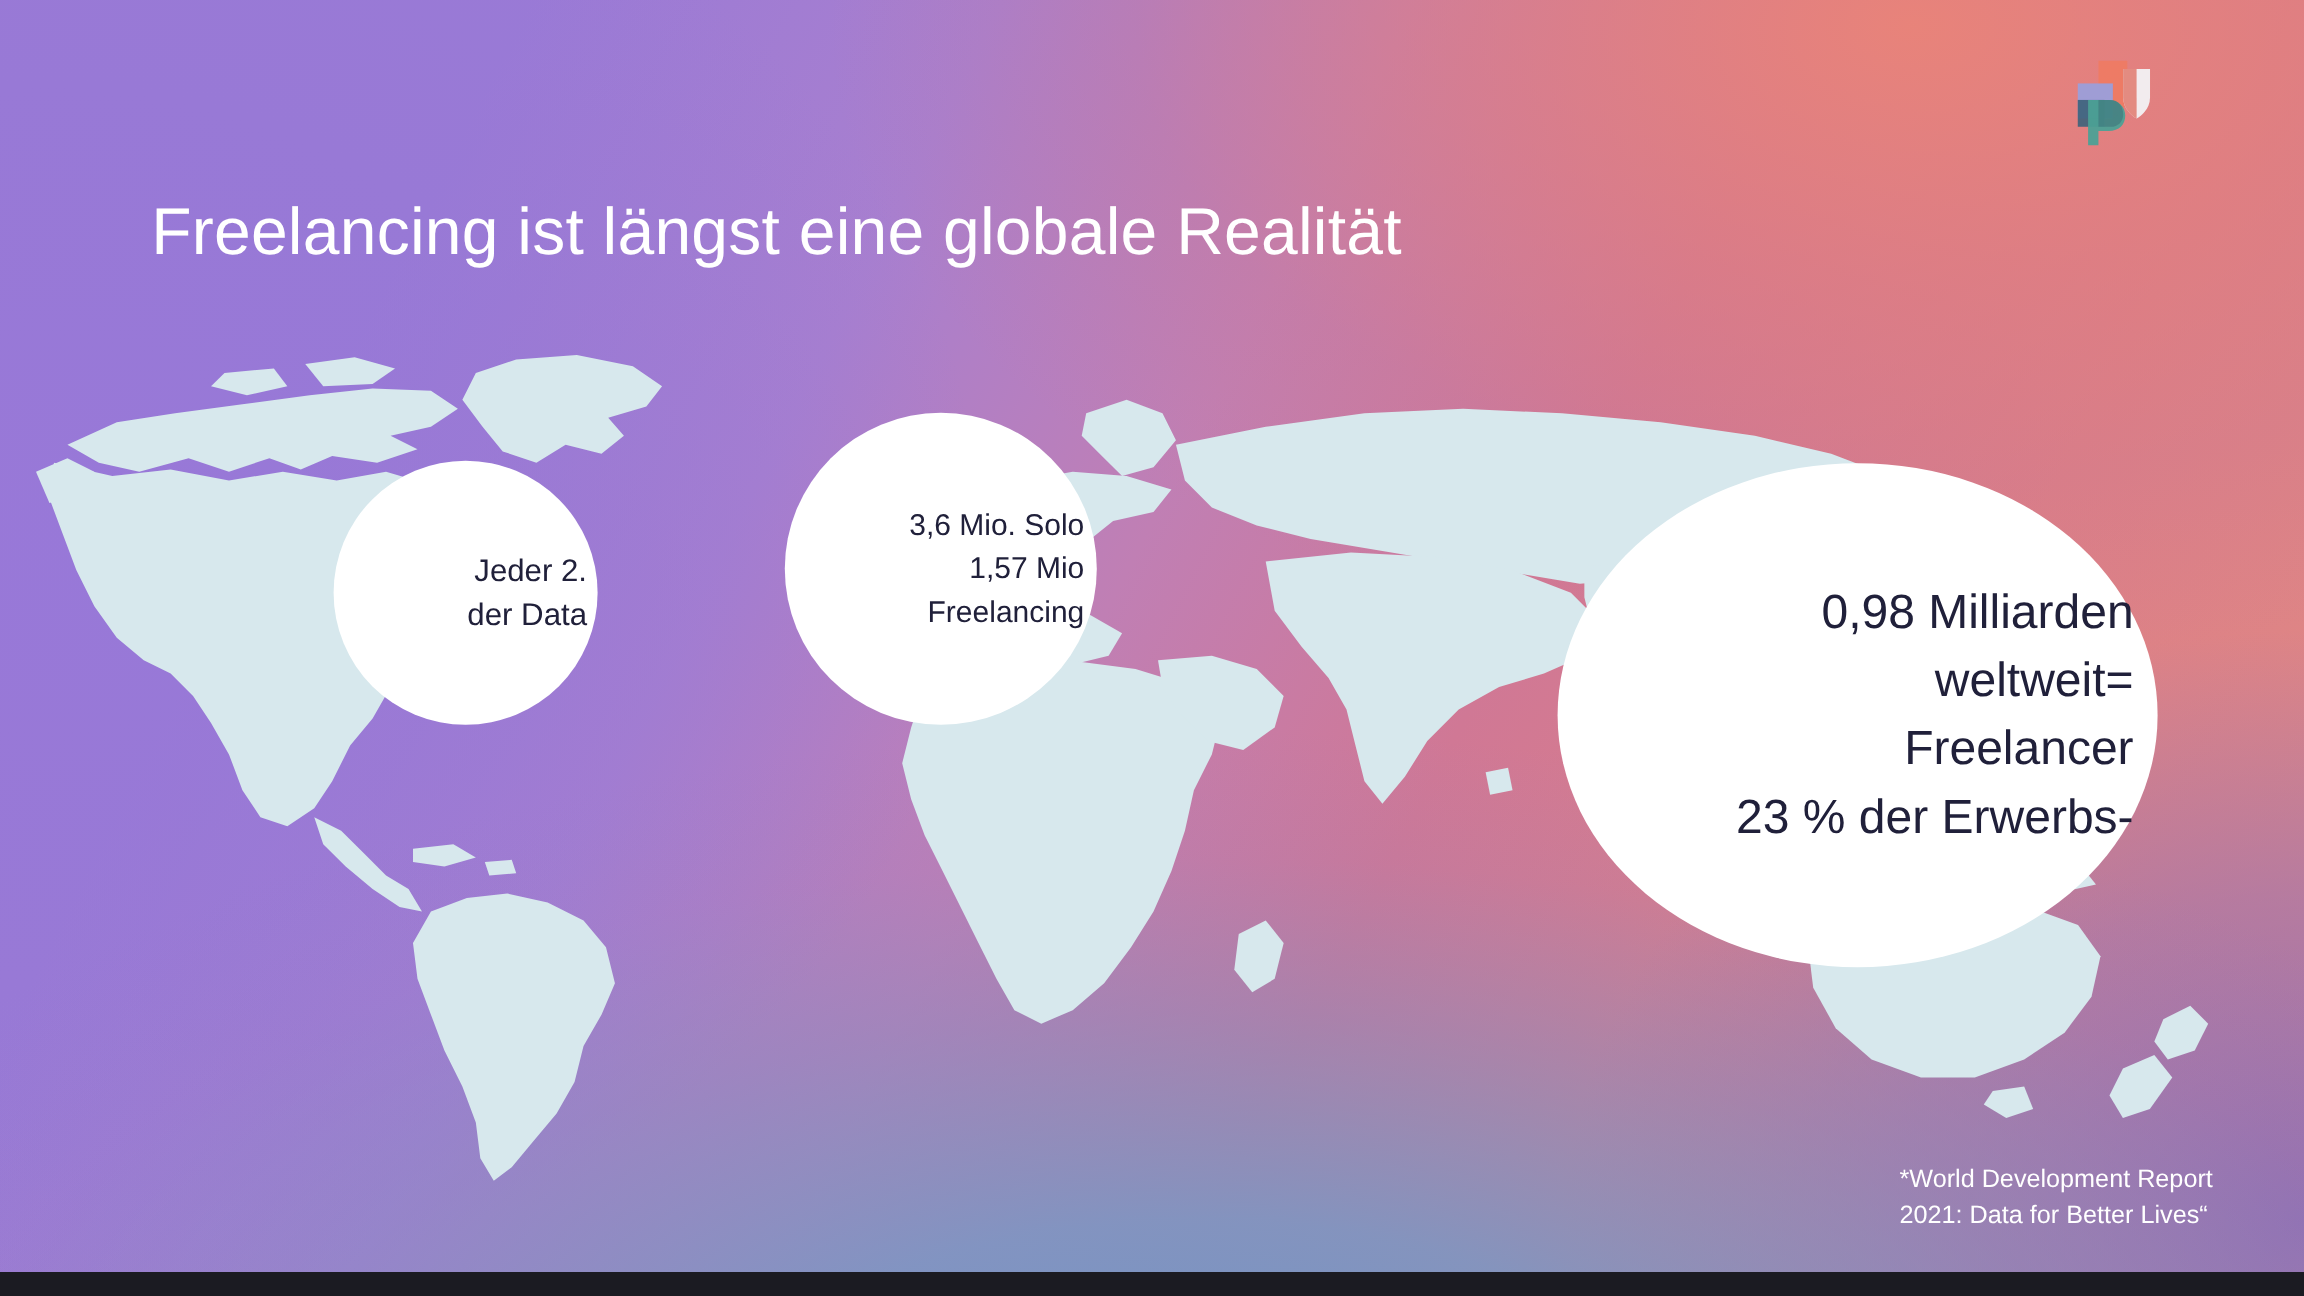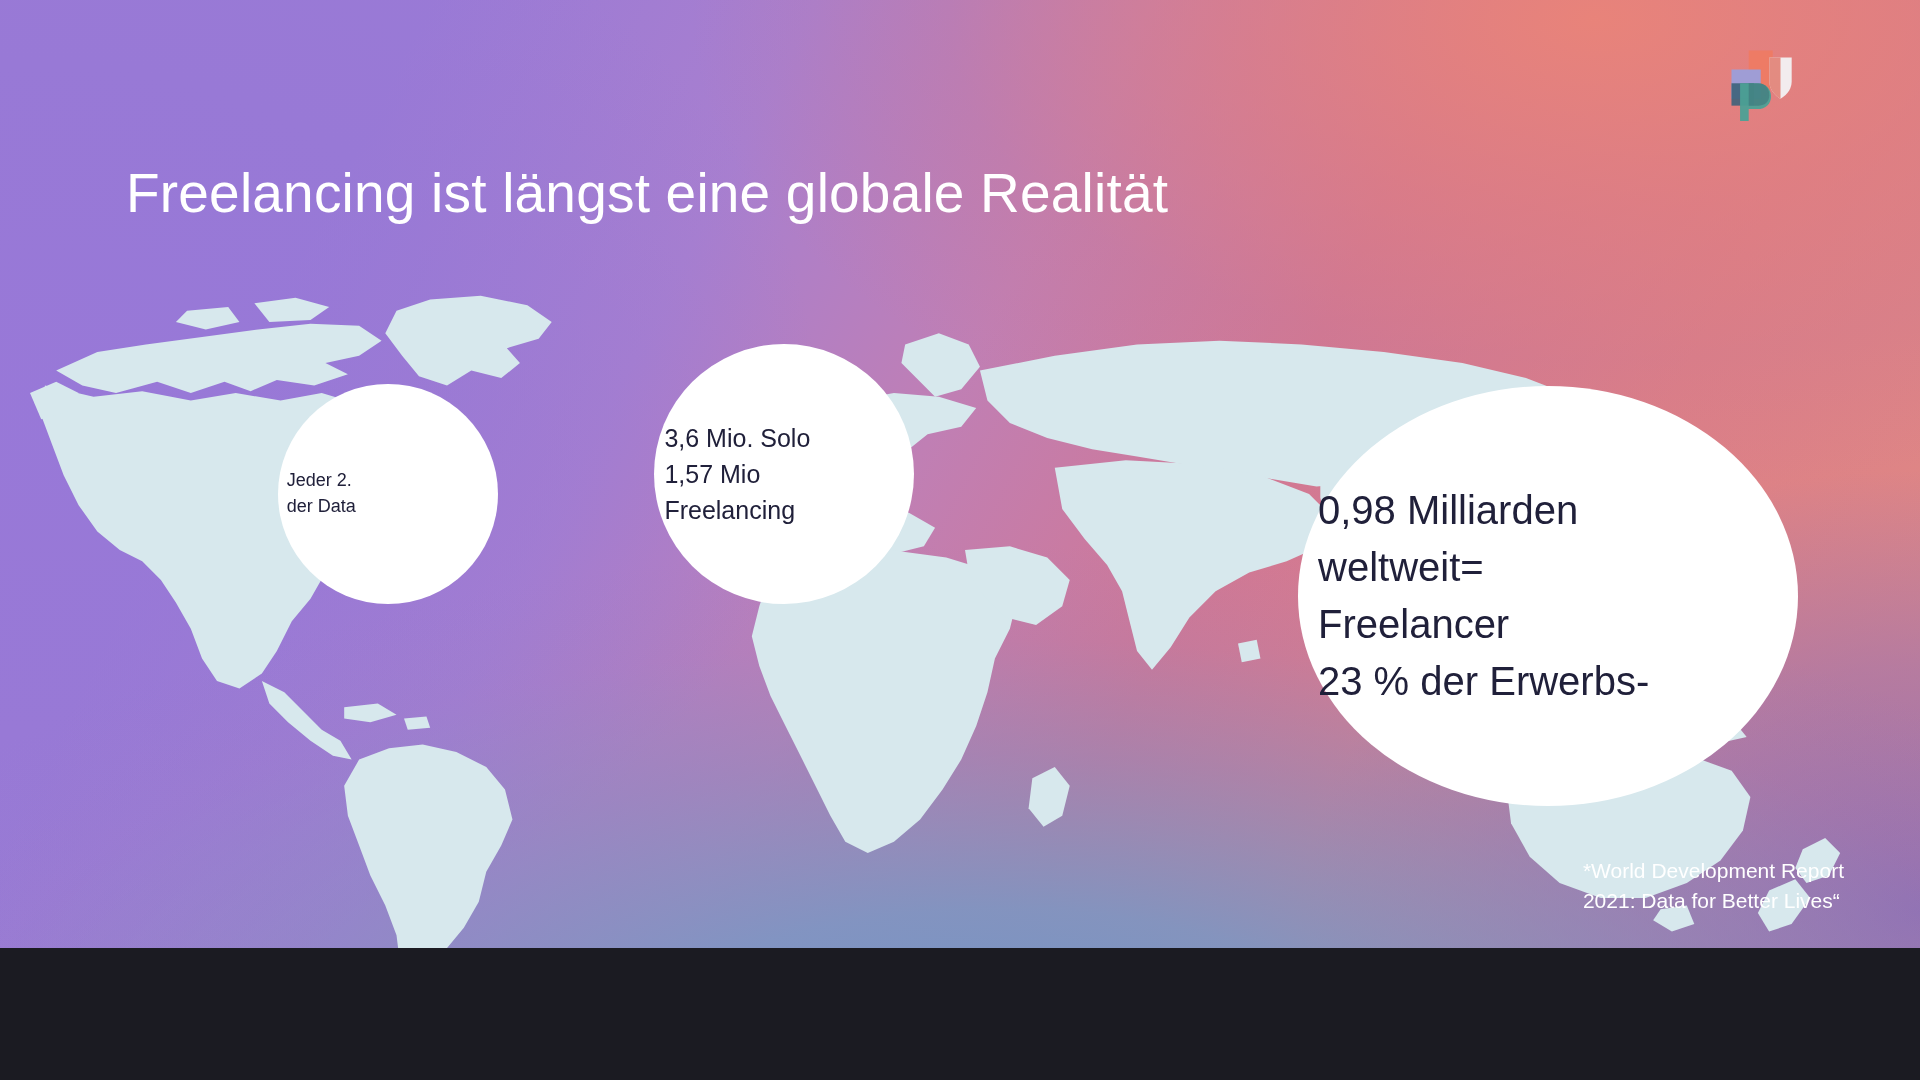--- a/index.html
+++ b/index.html
@@ -4,21 +4,21 @@
 <title>Freelancing ist längst eine globale Realität</title>
 <style>
   html, body {
     margin: 0;
     padding: 0;
     background: #1b1b22;
   }
   #slide {
     position: relative;
     width: 1920px;
-    height: 948px;
+    height: 1060px;
     overflow: hidden;
     font-family: "Liberation Sans", "DejaVu Sans", sans-serif;
     background-color: #9a7ad6;
   }
   
   .bg-layer {
     position: absolute;
     inset: 0;
     pointer-events: none;
   }
@@ -90,31 +90,31 @@
   }
 
   
   .bubble {
     position: absolute;
     background: #ffffff;
     border-radius: 50%;
     display: flex;
     align-items: center;
     justify-content: center;
-    text-align: left;
+    text-align: right;
     color: #20203a;
   }
   .bubble-text { width: 92%; }
 
   #bubble-genz {
     left: 278px;
     top: 384px;
     width: 220px;
     height: 220px;
-    font-size: 18px;
+    font-size: 26px;
     line-height: 1.42;
   }
   #bubble-solo {
     left: 654px;
     top: 344px;
     width: 260px;
     height: 260px;
     font-size: 25px;
     line-height: 1.45;
   }

